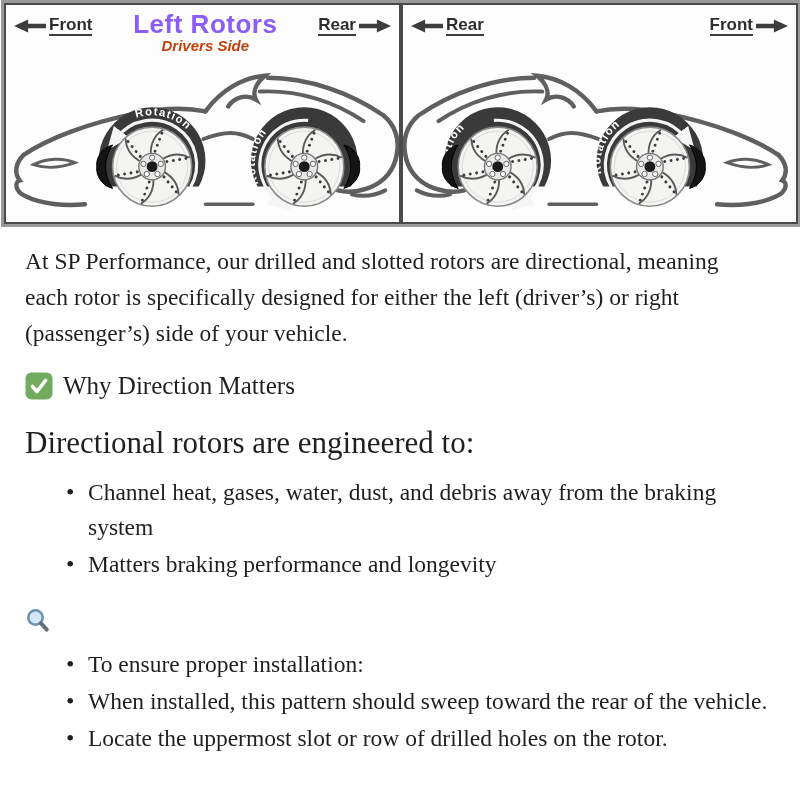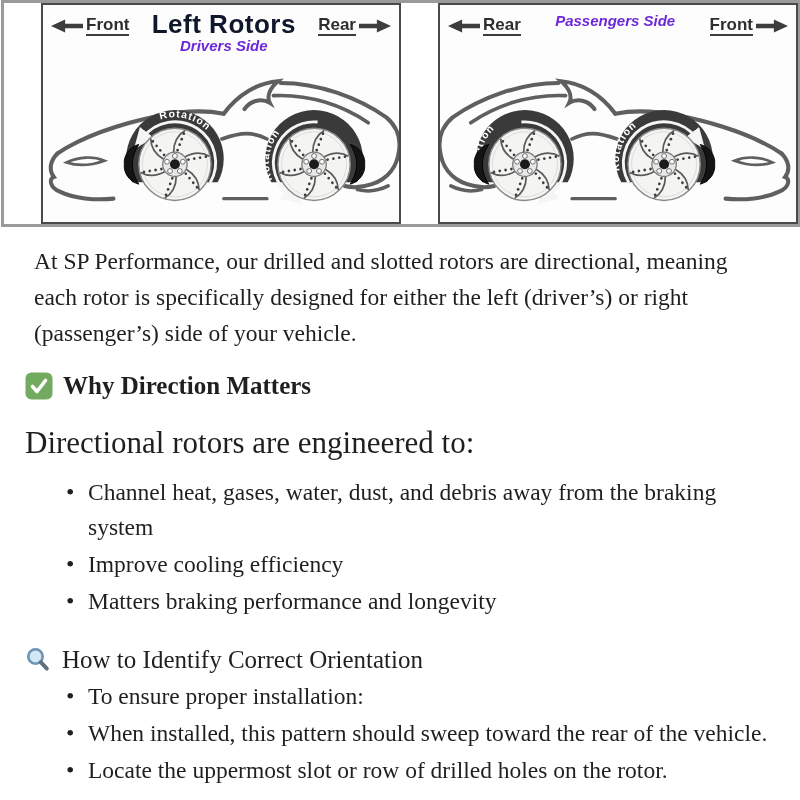--- a/index.html
+++ b/index.html
@@ -1,35 +1,35 @@
 <!DOCTYPE html>
 <html><head>
 <meta charset="utf-8">
 <style>
   html,body{margin:0;padding:0;}
   body{width:800px;height:800px;overflow:hidden;background:#fff;
        font-family:"Liberation Serif",serif;color:#1f1f1f;}
   .diagram{width:794px;margin:0 1px;border:3px solid #9a9a9a;display:grid;grid-template-columns:1fr 1fr;background:#fff;}
-  .panel{border:2px solid #4a4a4a;background:#fdfdfd;margin-left:37px;}
+  .panel{border:2px solid #4a4a4a;background:#fdfdfd;}
   .panel-header{display:flex;align-items:flex-start;padding:7px 8px 0 8px;height:44px;
                 font-family:"Liberation Sans",sans-serif;}
   .dir-label{display:flex;align-items:center;gap:3px;margin-top:4px;}
   .dir-text{font-weight:bold;font-size:17px;color:#2e2e2e;border-bottom:2.5px solid #3d3d3d;line-height:1.05;}
   .panel-titles{flex:1;text-align:center;}
-  .panel-title{font-weight:bold;font-size:26px;line-height:25px;color:#0f172a;letter-spacing:0.5px;}
-  .panel-subtitle{font-weight:bold;font-style:italic;font-size:15px;color:#6d28d9;}
+  .panel-title{font-weight:bold;font-size:26px;line-height:25px;color:#8b5cf6;letter-spacing:0.5px;}
+  .panel-subtitle{font-weight:bold;font-style:italic;font-size:15px;color:#c2410c;}
   .car-svg{display:block;width:100%;height:166px;}
   .arch{fill:#3a3a3a;}
   .rot-arrow{stroke:#f5f5f5;stroke-width:3.2;fill:none;}
   .rot-text{font-family:"Liberation Sans",sans-serif;font-size:11.5px;font-weight:bold;fill:#ffffff;letter-spacing:1.2px;}
   .body-stroke{stroke:#5f5f5f;fill:none;stroke-linecap:round;stroke-width:4.5;}
-  .intro{width:716px;margin:16px 0 0 34px;font-size:23.5px;line-height:36px;}
+  .intro{width:716px;margin:16px 0 0 25px;font-size:23.5px;line-height:36px;}
   .sec-heading{display:flex;align-items:center;gap:10px;margin:20px 0 0 25px;}
   .sec-heading .h-text{font-size:25px;line-height:30px;}
-  .bold-h{font-weight:bold;}
+  .bold-h{font-weight:normal;}
   .lead{margin:24px 0 0 25px;font-size:31px;}
   ul.blist{list-style:none;margin:14px 0 0 0;padding:0 0 0 88px;width:690px;}
   ul.blist li{position:relative;font-size:23.5px;line-height:35px;margin:0 0 2px 0;}
   ul.blist li::before{content:"\2022";position:absolute;left:-22px;font-size:24px;}
   .emoji-icon{display:inline-block;flex:0 0 auto;}
 </style>
 </head>
 <body>
 
 <svg width="0" height="0" style="position:absolute" aria-hidden="true">
@@ -129,21 +129,20 @@
 
   <div class="panel">
     <div class="panel-header">
       <div class="dir-label">
         <svg class="emoji-icon" width="32" height="14" viewBox="0 0 34 14">
           <polygon points="0,7 15,0 15,4.6 34,4.6 34,9.4 15,9.4 15,14" fill="#3d3d3d"></polygon>
         </svg>
         <span class="dir-text">Rear</span>
       </div>
       <div class="panel-titles">
-        <div class="panel-subtitle">Passengers Side</div>
       </div>
       <div class="dir-label">
         <span class="dir-text">Front</span>
         <svg class="emoji-icon" width="32" height="14" viewBox="0 0 34 14">
           <polygon points="34,7 19,0 19,4.6 0,4.6 0,9.4 19,9.4 19,14" fill="#3d3d3d"></polygon>
         </svg>
       </div>
     </div>
     <svg class="car-svg" viewBox="0 0 394 168">
       <use href="#carbody" transform="translate(394,0) scale(-1,1)"></use>
@@ -174,29 +173,27 @@
     <rect x="0.5" y="0.5" width="27" height="27" rx="6" fill="#72ab60"></rect>
     <path d="M7.5,14.5 L12,19.5 L20.5,8.5" fill="none" stroke="#ffffff" stroke-width="3.6" stroke-linecap="round" stroke-linejoin="round"></path>
   </svg>
   <span class="h-text bold-h">Why Direction Matters</span>
 </div>
 
 <p class="lead">Directional rotors are engineered to:</p>
 
 <ul class="blist">
   <li>Channel heat, gases, water, dust, and debris away from the braking system</li>
-  <li>Improve cooling efficiency</li>
   <li>Matters braking performance and longevity</li>
 </ul>
 
 <div class="sec-heading" style="margin-top:26px;">
   <svg class="emoji-icon" width="27" height="27" viewBox="0 0 27 27">
     <circle cx="10.5" cy="9.5" r="7.2" fill="#d4e7f4" stroke="#6b93b4" stroke-width="2.6"></circle>
     <line x1="15.8" y1="15.2" x2="21.8" y2="21.6" stroke="#62707c" stroke-width="4" stroke-linecap="round"></line>
   </svg>
-  <span class="h-text">How to Identify Correct Orientation</span>
 </div>
 
-<ul class="blist" style="margin-top:4px;">
+<ul class="blist" style="margin-top:12px;">
   <li>To ensure proper installation:</li>
   <li>When installed, this pattern should sweep toward the rear of the vehicle.</li>
   <li>Locate the uppermost slot or row of drilled holes on the rotor.</li>
 </ul>
 
 </body></html>

